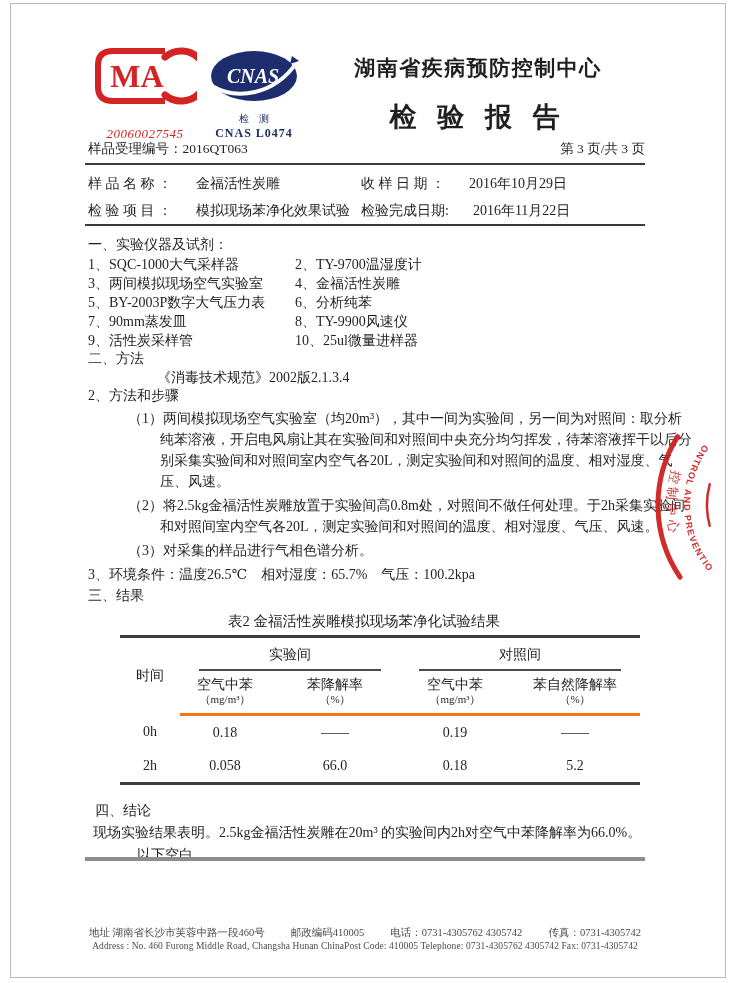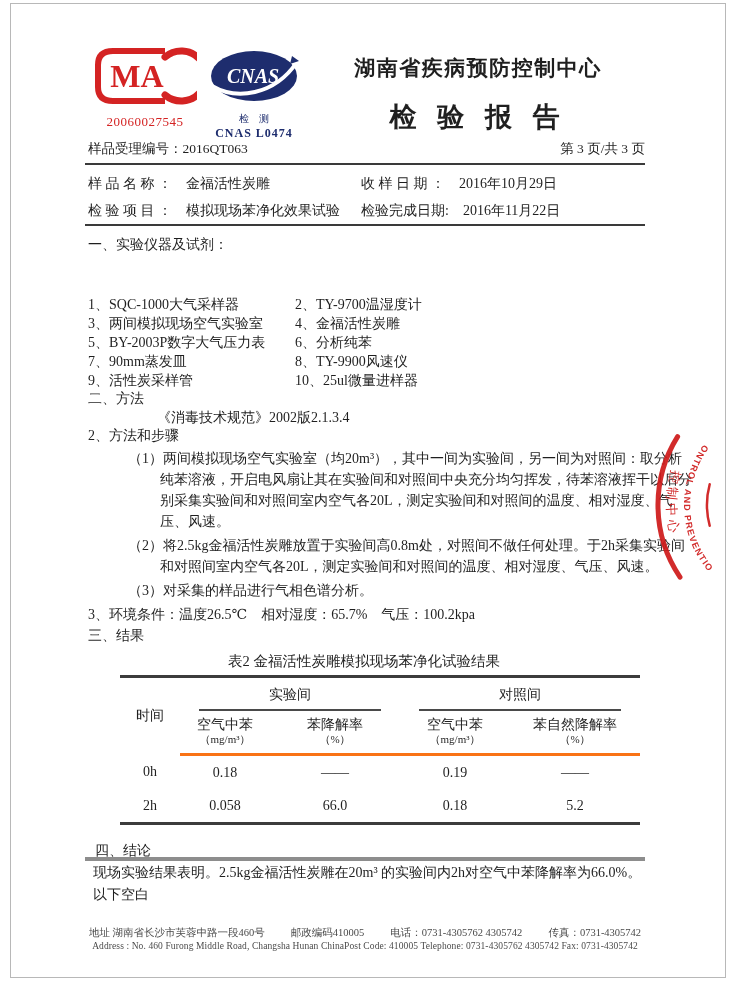--- a/index.html
+++ b/index.html
@@ -4,62 +4,62 @@
 <style>
   html,body{margin:0;padding:0;}
   body{
     width:730px;height:983px;position:relative;background:#ffffff;overflow:hidden;
     font-family:"Liberation Serif","DejaVu Serif",serif;color:#1f1f1f;
   }
   .page-frame{position:absolute;left:10px;top:3px;width:714px;height:973px;border:1px solid #b8b8b8;}
   
   .logos-row{position:absolute;left:86px;top:46px;width:562px;display:flex;align-items:flex-start;}
   .cma-block{width:118px;text-align:center;}
-  .cma-number{color:#d42323;font-size:13px;letter-spacing:.5px;margin-top:2px;}
+  .cma-number{color:#d42323;font-size:13px;letter-spacing:.5px;margin-top:14px;font-style:italic;}
   .ilac-block{width:80px;margin:6px 2px 0 0;}
   .cnas-block{width:100px;text-align:center;margin-top:2px;}
   .cnas-caption-cn{color:#1e2d6e;font-size:10px;letter-spacing:10px;margin:2px 0 0 10px;}
   .cnas-caption-code{color:#1e2d6e;font-size:12px;font-weight:bold;letter-spacing:1px;}
   .title-block{flex:1;text-align:center;margin-left:4px;}
   .org-name{font-size:21px;font-weight:bold;letter-spacing:1.5px;margin-top:8px;white-space:nowrap;}
   .report-title{font-size:27px;font-weight:600;letter-spacing:7px;margin-top:17px;white-space:nowrap;}
   .accept-row{position:absolute;left:88px;top:140px;width:557px;display:flex;justify-content:space-between;font-size:13.5px;}
   .rule{position:absolute;left:85px;width:560px;background:#3a3a3a;}
   .rule-1{top:163px;height:2px;}
   .rule-2{top:224px;height:2px;}
   .rule-thick{top:857px;height:4px;background:#8d8d8d;}
   .meta-rows{position:absolute;left:88px;top:170px;width:557px;font-size:14px;}
   .meta-row{display:flex;height:27px;line-height:27px;}
   .meta-left{width:273px;display:flex;}
   .meta-right{flex:1;display:flex;}
   .meta-label{white-space:nowrap;}
-  .meta-value{margin-left:14px;white-space:nowrap;}
+  .meta-value{margin-left:24px;white-space:nowrap;}
   
   .content{position:absolute;left:88px;top:234px;width:557px;font-size:14px;}
   .sec-heading{line-height:21px;}
-  .inst-grid{display:grid;grid-template-columns:207px 1fr;margin-top:40px;}
+  .inst-grid{display:grid;grid-template-columns:207px 1fr;}
   .inst-grid div{line-height:19px;}
   .m-line{line-height:18.5px;}
   .basis-2{padding-left:69px;}
   .step{margin:2px 0 3px 0;padding-left:72px;text-indent:-32px;line-height:21px;width:533px;}
   .env-line{line-height:21px;margin-top:2px;}
   .results-heading{line-height:18.5px;margin-top:2px;}
   .table-title{width:552px;text-align:center;font-size:14.5px;margin:7px 0 4px 0;}
   table.report{border-collapse:collapse;margin-left:32px;width:520px;border-top:3px solid #3c3c3c;border-bottom:3px solid #3c3c3c;table-layout:fixed;}
   table.report th{font-weight:normal;}
   .grp-inner{margin:0 18px;padding:7px 0 5px 0;border-bottom:2px solid #4a4a4a;}
   th.time-cell{vertical-align:middle;}
   tr.subhead th{padding:5px 0 7px 0;border-bottom:3px solid #f97316;}
   .sub-name{display:block;line-height:16px;}
   .sub-unit{display:block;font-size:11px;line-height:13px;}
   td.data-cell{text-align:center;padding:9px 0 8px 0;}
   th{text-align:center;}
   .concl-heading{margin-top:15px;padding-left:7px;line-height:21px;}
   .concl-text{padding-left:5px;line-height:21px;margin-top:1px;width:560px;}
-  .blank-note{padding-left:5px;line-height:21px;margin-top:1px;}
+  .blank-note{padding-left:5px;line-height:21px;margin-top:1px;margin-left:44px;}
   
   .footer{position:absolute;left:20px;width:690px;top:926px;text-align:center;color:#4a4a4a;}
   .footer-cn{font-size:10.5px;white-space:nowrap;}
   .footer-cn span{margin-right:26px;}
   .footer-cn span:last-child{margin-right:0;}
   .footer-en{font-size:9.5px;margin-top:1px;white-space:nowrap;letter-spacing:.1px;}
   
   .stamp{position:absolute;left:630px;top:390px;opacity:.93;}
 </style>
 </head>

